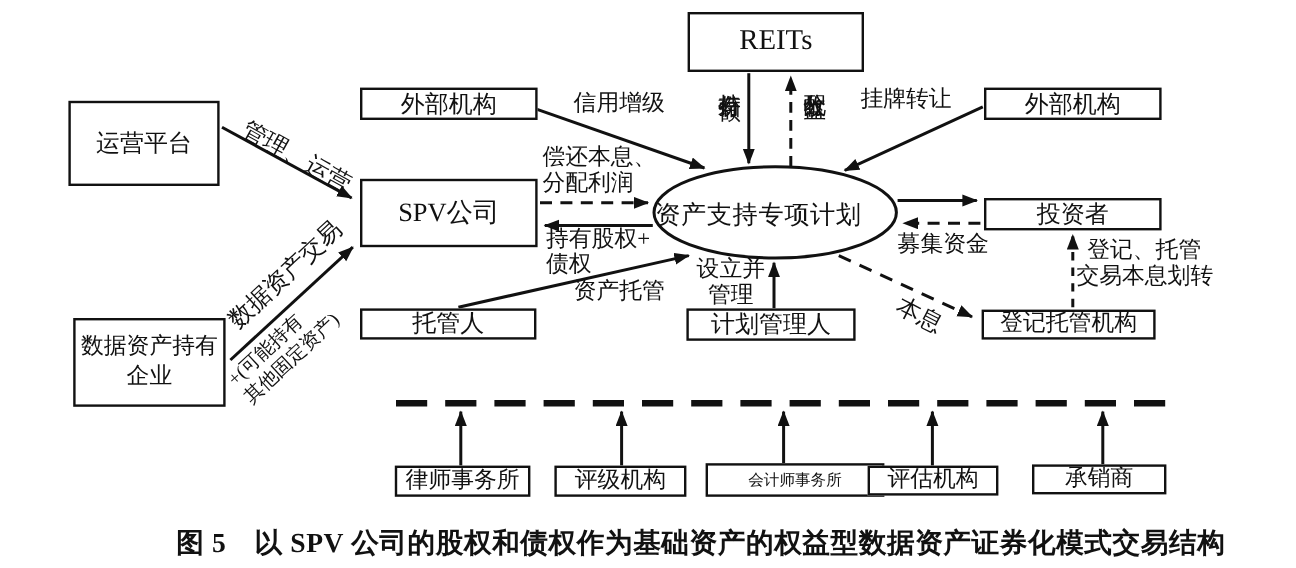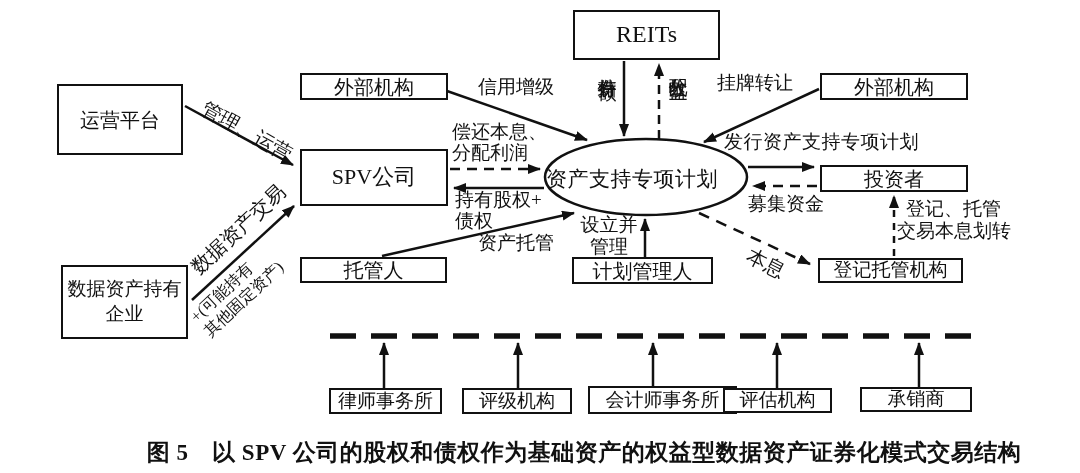--- a/index.html
+++ b/index.html
@@ -67,40 +67,39 @@
   <div class="node" style="left:300px;top:73px;width:148px;height:27px;">外部机构</div>
   <div class="node" style="left:300px;top:149px;width:148px;height:57px;font-size:22px;">SPV公司</div>
   <div class="node" style="left:300px;top:257px;width:147px;height:26px;">托管人</div>
   <div class="node" style="left:572px;top:257px;width:141px;height:27px;">计划管理人</div>
   <div class="node" style="left:573px;top:10px;width:147px;height:50px;font-size:24px;">REITs</div>
   <div class="node" style="left:820px;top:73px;width:148px;height:27px;">外部机构</div>
   <div class="node" style="left:820px;top:165px;width:148px;height:27px;">投资者</div>
   <div class="node" style="left:818px;top:258px;width:145px;height:25px;font-size:19px;">登记托管机构</div>
   <div class="node" style="left:329px;top:388px;width:113px;height:26px;font-size:19px;">律师事务所</div>
   <div class="node" style="left:462px;top:388px;width:110px;height:26px;font-size:19px;">评级机构</div>
-  <div class="node" style="left:588px;top:386px;width:149px;height:28px;font-size:19px;">会计师事务所</div>
+  <div class="node" style="left:588px;top:386px;width:149px;height:28px;font-size:13px;">会计师事务所</div>
   <div class="node" style="left:723px;top:388px;width:109px;height:25px;font-size:19px;">评估机构</div>
   <div class="node" style="left:860px;top:387px;width:112px;height:25px;font-size:19px;">承销商</div>
 
   <div class="ellipse-label" style="left:546px;top:165px;width:200px;">资产支持专项计划</div>
 
   <div class="lbl rot" style="left:247px;top:131px;font-size:20px;transform:translate(-50%,-50%) rotate(29deg);white-space:nowrap;">管理、运营</div>
   <div class="lbl rot" style="left:238px;top:229px;font-size:20px;transform:translate(-50%,-50%) rotate(-43deg);white-space:nowrap;">数据资产交易</div>
   <div class="lbl rot" style="left:237px;top:292px;font-size:16px;line-height:1.25;transform:translate(-50%,-50%) rotate(-43deg);">+(可能持有
 其他固定资产)</div>
   <div class="lbl" style="left:478px;top:77px;">信用增级</div>
   <div class="lbl" style="left:452px;top:122px;">偿还本息、
 分配利润</div>
   <div class="lbl" style="left:455px;top:190px;">持有股权+
 债权</div>
   <div class="lbl" style="left:478px;top:233px;">资产托管</div>
   <div class="lbl vtext" style="left:596px;top:63px;">持有份额</div>
   <div class="lbl vtext" style="left:667px;top:63px;">分配收益</div>
   <div class="lbl" style="left:717px;top:73px;">挂牌转让</div>
-  <div class="lbl" style="left:724px;top:132px;letter-spacing:0.5px;">发行资产支持专项计划</div>
   <div class="lbl" style="left:748px;top:194px;">募集资金</div>
   <div class="lbl" style="left:906px;top:199px;">登记、托管</div>
   <div class="lbl" style="left:897px;top:221px;">交易本息划转</div>
   <div class="lbl" style="left:580px;top:214px;width:58px;text-align:center;line-height:1.15;">设立并
 管理</div>
   <div class="lbl rot" style="left:766px;top:263px;font-size:20px;transform:translate(-50%,-50%) rotate(27deg);white-space:nowrap;">本息</div>
 
   <div id="caption">图 5　以 SPV 公司的股权和债权作为基础资产的权益型数据资产证券化模式交易结构</div>
 </div>
 

